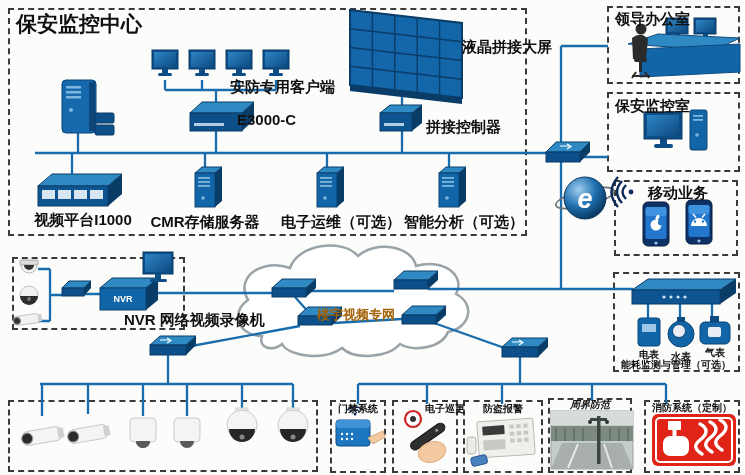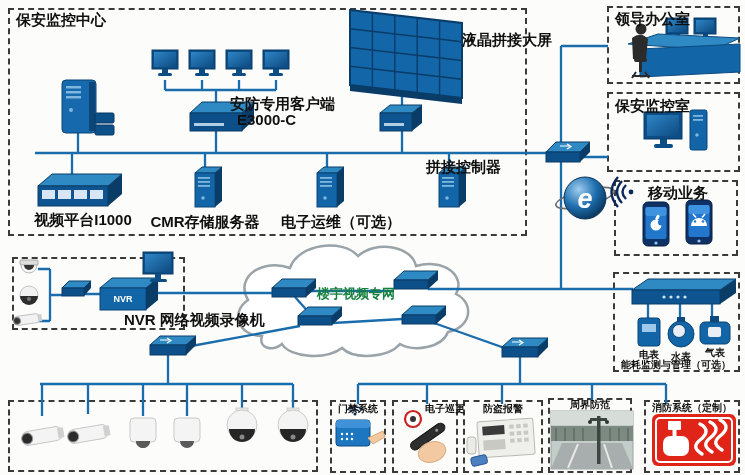--- a/index.html
+++ b/index.html
@@ -2,21 +2,21 @@
 <html><head>
 <meta charset="utf-8">
 <style>
   html,body{margin:0;padding:0;background:#fff;}
   #canvas{position:relative;width:745px;height:475px;background:#fcfcfb;overflow:hidden;
           font-family:"Liberation Sans","DejaVu Sans",sans-serif;}
   .dbox{position:absolute;border:2px dashed #3a3a3a;box-sizing:border-box;background:transparent;}
   svg.layer{position:absolute;left:0;top:0;}
   .label{position:absolute;font-weight:bold;color:#101010;white-space:nowrap;line-height:1.1;}
   .c{text-align:center;}
-  .f15{font-size:15px;} .f13{font-size:13px;} .f11{font-size:15px;} .f10{font-size:10px;}
+  .f15{font-size:21px;} .f13{font-size:13px;} .f11{font-size:15px;} .f10{font-size:10px;}
 </style>
 </head>
 <body>
 
 <div id="canvas">
 
   <div class="dbox" style="left:8px;top:8px;width:519px;height:228px;"></div>
   <div class="dbox" style="left:607px;top:6px;width:133px;height:78px;"></div>
   <div class="dbox" style="left:607px;top:92px;width:133px;height:80px;"></div>
   <div class="dbox" style="left:614px;top:180px;width:124px;height:76px;"></div>
@@ -432,39 +432,40 @@
       </g>
       <g stroke="#ffffff" stroke-width="3.4" fill="none" stroke-linecap="round">
         <path d="M700,424 c8,4 8,10 0,16 c-6,5 -6,9 2,14"></path>
         <path d="M710,422 c8,4 8,10 0,16 c-6,5 -6,9 2,14"></path>
         <path d="M720,420 c8,4 8,10 0,16 c-6,5 -6,9 2,14"></path>
       </g>
     </g>
   </svg>
 
   <div class="label f15" style="left:16px;top:12px;">保安监控中心</div>
-  <div class="label f11" style="left:230px;top:96px;">安防专用客户端</div>
+  <div class="label f11" style="left:230px;top:79px;">安防专用客户端</div>
   <div class="label f11" style="left:237px;top:112px;">E3000-C</div>
-  <div class="label f11" style="left:462px;top:32px;text-align:center;">液晶拼接大屏</div>
-  <div class="label f11" style="left:426px;top:119px;margin-top:40px;">拼接控制器</div>
+  <div class="label f11" style="left:462px;top:39px;text-align:center;">液晶拼接大屏</div>
+  <div class="label f11" style="left:426px;top:119px;">拼接控制器</div>
   <div class="label f11 c" style="left:23px;top:212px;width:120px;">视频平台I1000</div>
   <div class="label f11 c" style="left:281px;top:214px;width:120px;">电子运维（可选）</div>
   <div class="label f11 c" style="left:145px;top:214px;width:120px;">CMR存储服务器</div>
+  <div class="label f11 c" style="left:404px;top:214px;width:120px;">智能分析（可选）</div>
 
   <div class="label f11" style="left:615px;top:11px;">领导办公室</div>
   <div class="label f11" style="left:615px;top:98px;">保安监控室</div>
   <div class="label f11" style="left:648px;top:185px;">移动业务</div>
 
   <div class="label f11" style="left:76px;top:312px;padding-left:48px;">NVR 网络视频录像机</div>
-  <div class="label f13 c" style="left:304px;top:287px;width:104px;color:#15803d;">楼宇视频专网</div>
+  <div class="label f13 c" style="left:304px;top:308px;width:104px;color:#a16207;">楼宇视频专网</div>
 
   <div class="label f10" style="left:639px;top:349px;">电表</div>
   <div class="label f10" style="left:671px;top:351px;">水表</div>
   <div class="label f10" style="left:705px;top:347px;">气表</div>
   <div class="label f10 c" style="left:614px;top:359px;width:124px;">能耗监测与管理（可选）</div>
 
   <div class="label f10 c" style="left:330px;top:403px;width:56px;">门禁系统</div>
   <div class="label f10 c" style="left:412px;top:403px;width:66px;">电子巡更</div>
   <div class="label f10 c" style="left:463px;top:403px;width:80px;">防盗报警</div>
-  <div class="label f10 c" style="left:548px;top:399px;width:84px;">周界防范</div>
+  <div class="label f10 c" style="left:548px;top:399px;width:84px;font-style:italic;">周界防范</div>
   <div class="label f10 c" style="left:644px;top:402px;width:96px;">消防系统（定制）</div>
 
 </div>
 
 </body></html>

